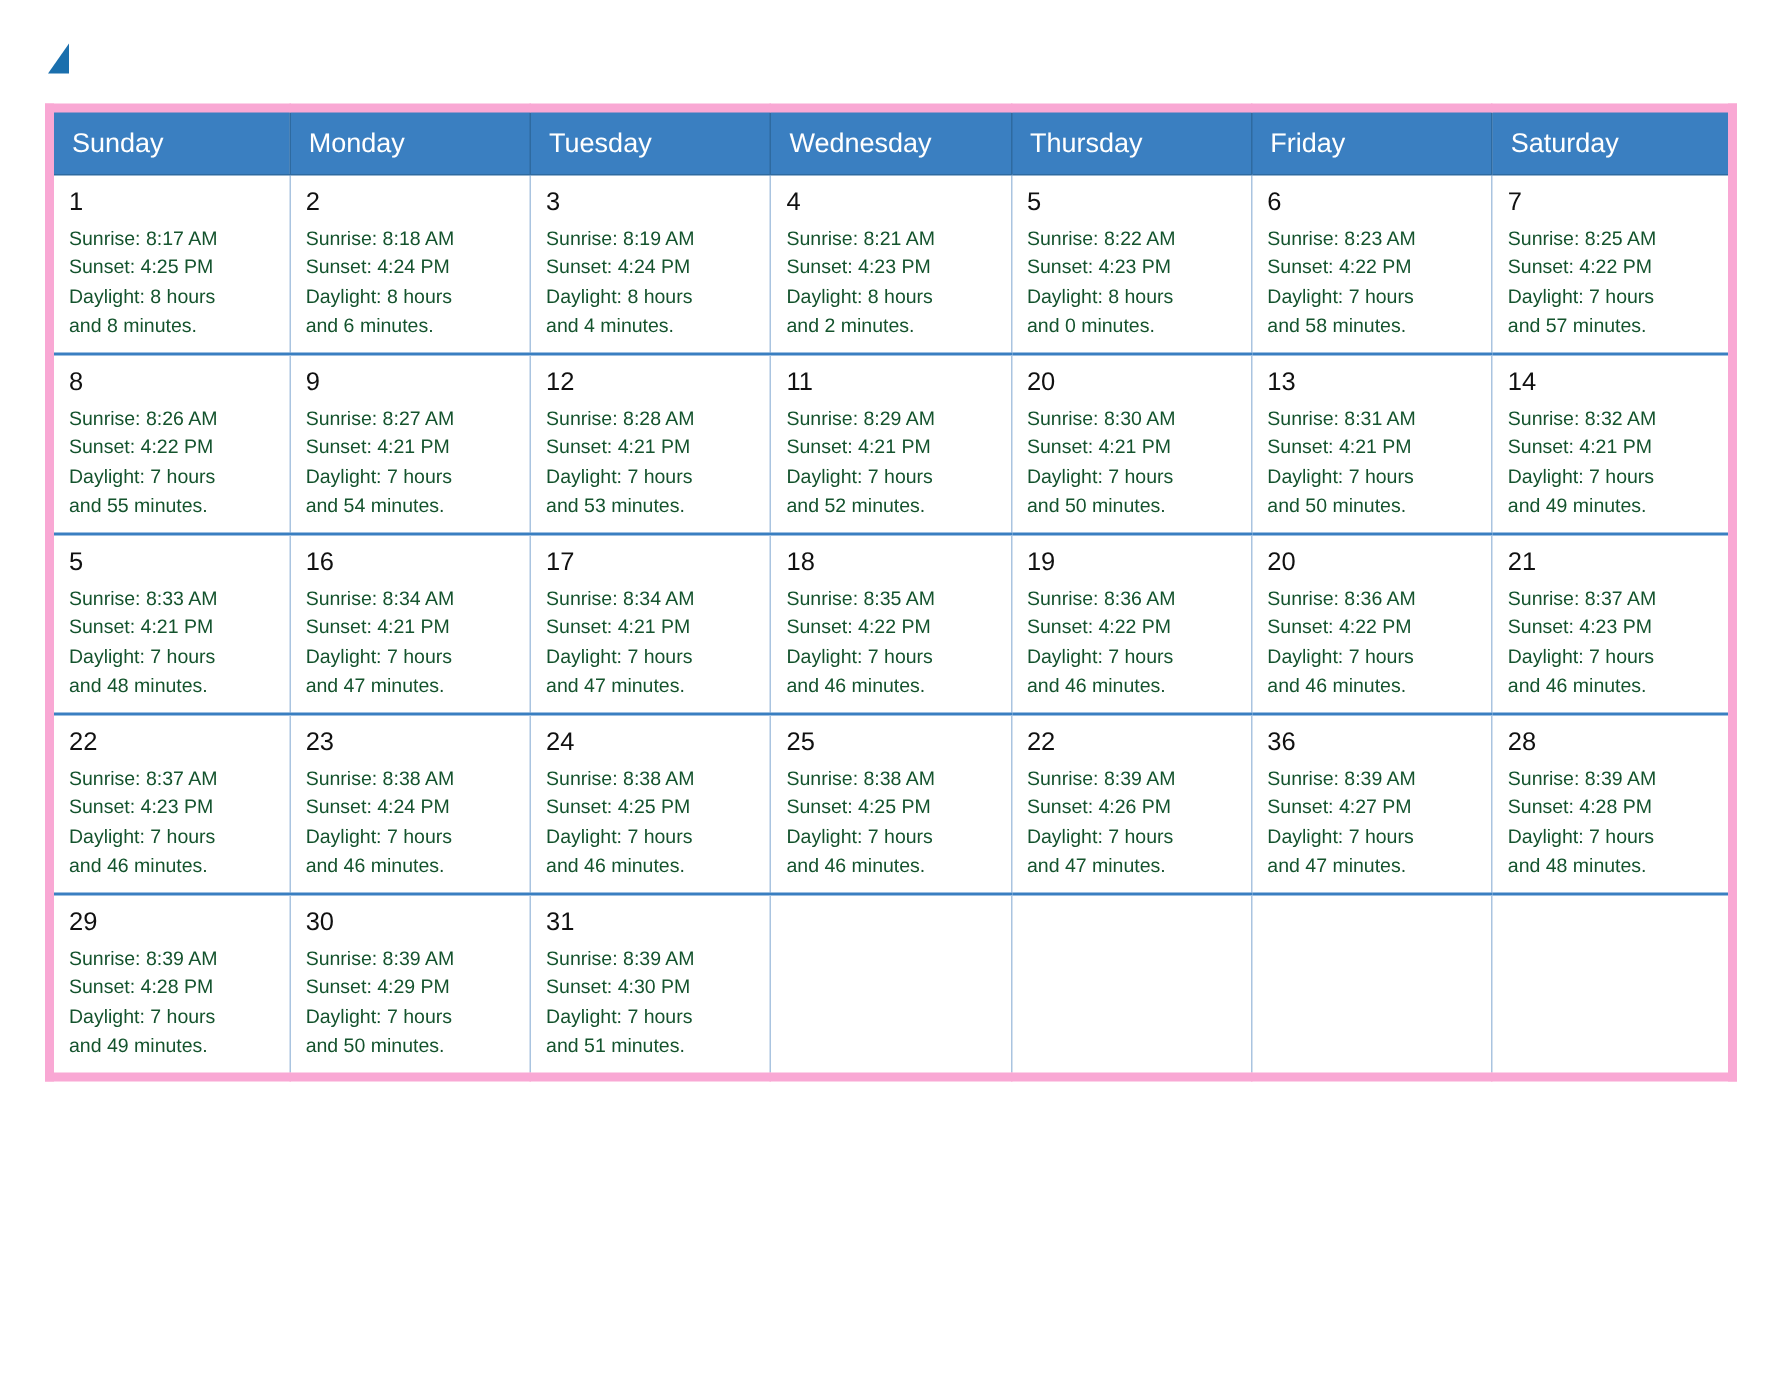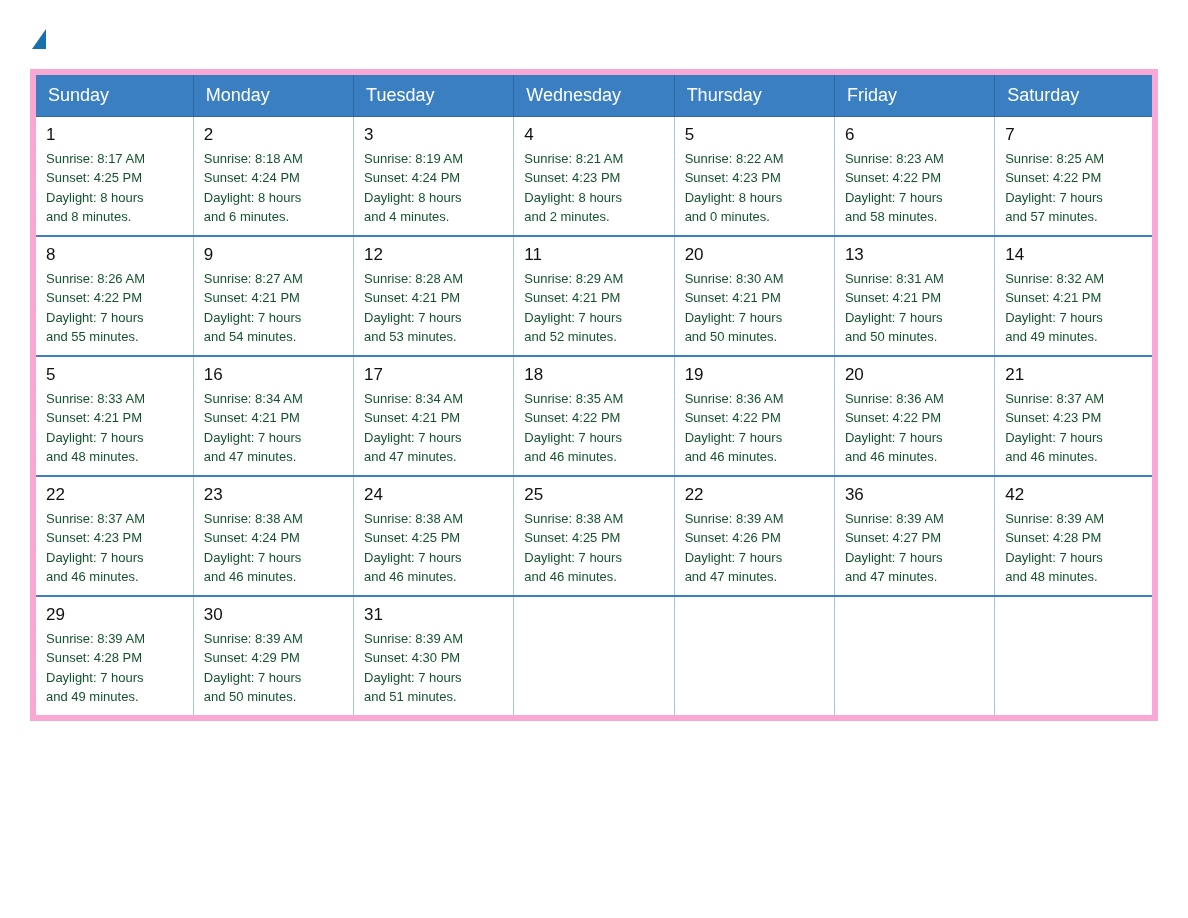--- a/index.html
+++ b/index.html
@@ -252,21 +252,21 @@
       </td>
         <td>
         <span class="day-num">22</span>
         <span class="day-info">Sunrise: 8:39 AM<br>Sunset: 4:26 PM<br>Daylight: 7 hours<br>and 47 minutes.</span>
       </td>
         <td>
         <span class="day-num">36</span>
         <span class="day-info">Sunrise: 8:39 AM<br>Sunset: 4:27 PM<br>Daylight: 7 hours<br>and 47 minutes.</span>
       </td>
         <td>
-        <span class="day-num">42</span>
+        <span class="day-num">28</span>
         <span class="day-info">Sunrise: 8:39 AM<br>Sunset: 4:28 PM<br>Daylight: 7 hours<br>and 48 minutes.</span>
       </td>
       </tr>
       <tr class="row-divider">
         <td>
         <span class="day-num">29</span>
         <span class="day-info">Sunrise: 8:39 AM<br>Sunset: 4:28 PM<br>Daylight: 7 hours<br>and 49 minutes.</span>
       </td>
         <td>
         <span class="day-num">30</span>

